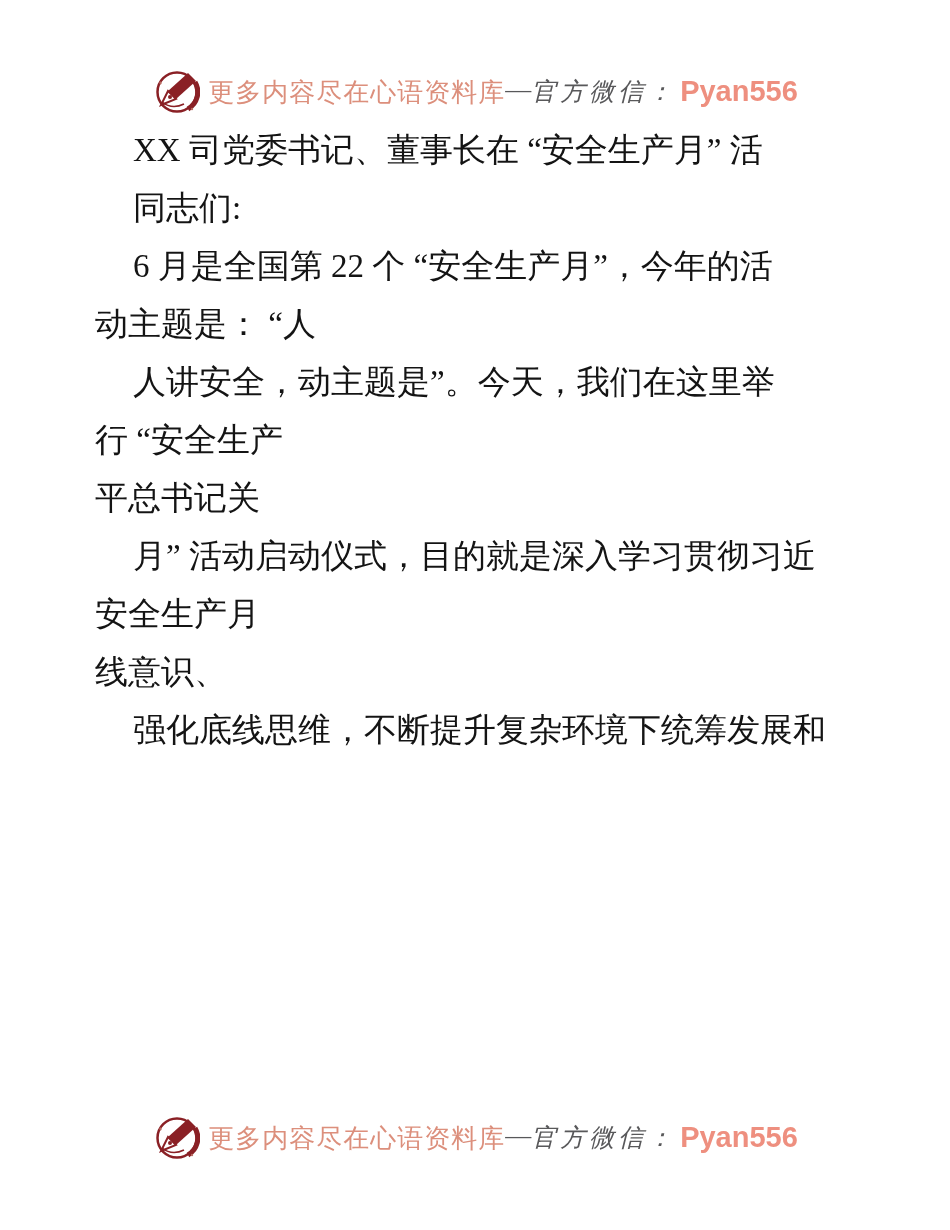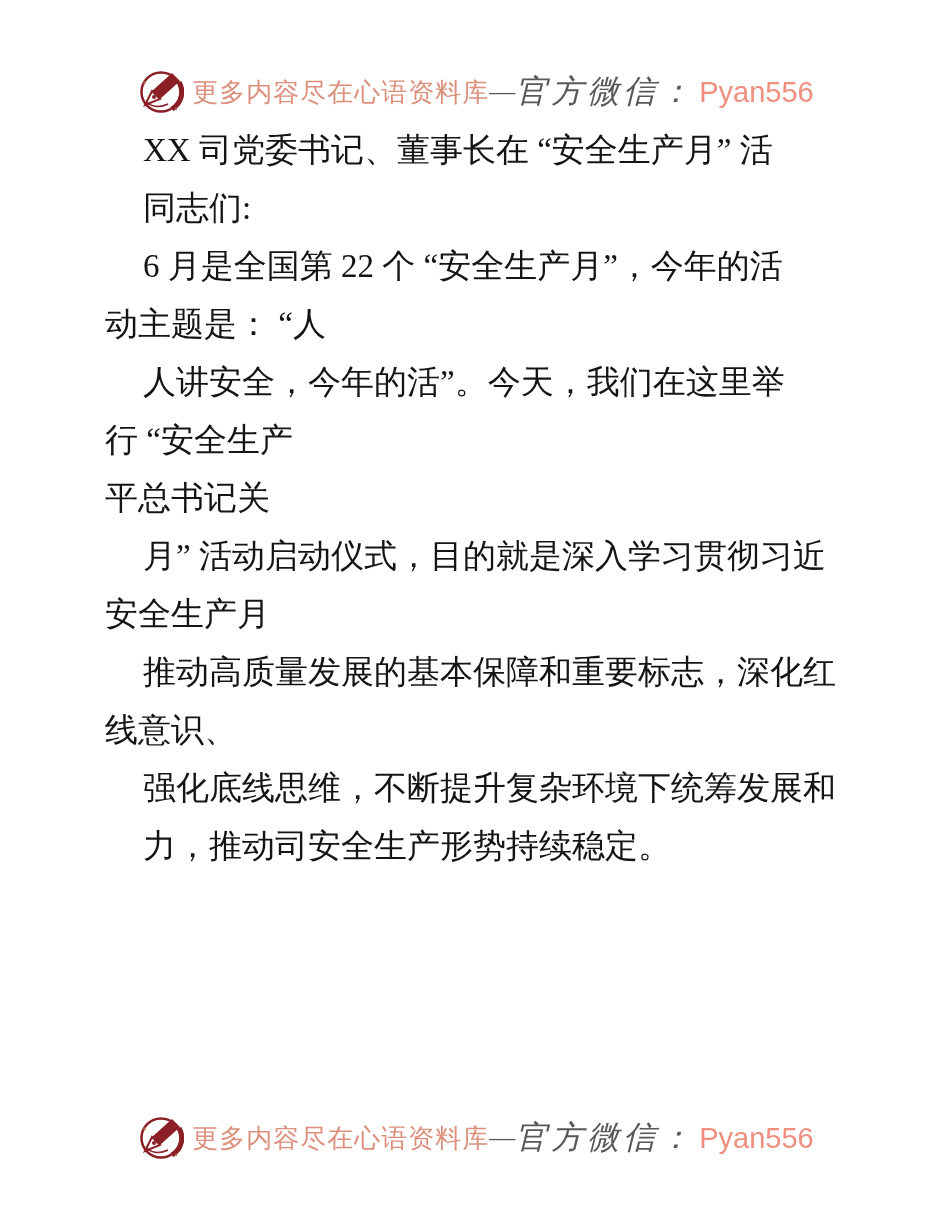--- a/index.html
+++ b/index.html
@@ -23,50 +23,51 @@
     left: 0;
     width: 100%;
     display: flex;
     justify-content: center;
     align-items: center;
     gap: 8px;
   }
   .watermark.header { top: 68px; }
   .watermark.footer { top: 1114px; }
   .wm-logo { width: 48px; height: 48px; flex: 0 0 auto; }
-  .wm-text { display: flex; align-items: center; white-space: nowrap; }
+  .wm-text { display: flex; align-items: flex-start; white-space: nowrap; }
   .wm-brand {
     color: #dc8f7c;
     font-size: 26px;
     letter-spacing: 1px;
     font-family: "Liberation Serif", "DejaVu Serif", serif;
   }
   .wm-sep {
     color: #58585a;
     font-size: 26px;
   }
   .wm-label {
     color: #58585a;
-    font-size: 32px;
+    font-size: 25px;
     font-style: italic;
     letter-spacing: 4px;
     font-family: Liberation Serif, serif;
   }
   .wm-id {
     color: #ee8f7f;
     font-size: 29px;
     font-family: "Liberation Sans", "DejaVu Sans", sans-serif;
     margin-left: 4px;
+    font-weight: bold;
   }
 
   
   .doc-content {
     position: absolute;
     top: 121px;
-    left: 105px;
+    left: 95px;
     right: 95px;
   }
   .doc-content .line {
     height: 58px;
     line-height: 58px;
     font-size: 33px;
     color: #141414;
     white-space: nowrap;
     font-family: "Liberation Serif", "DejaVu Serif", serif;
   }
@@ -94,29 +95,27 @@
       <span class="wm-label">官方微信：</span>
       <span class="wm-id">Pyan556</span>
     </span>
   </div>
 
   <div class="doc-content">
       <div class="line indent">XX 司党委书记、董事长在 “安全生产月” 活</div>
       <div class="line indent">同志们:</div>
       <div class="line indent">6 月是全国第 22 个 “安全生产月”，今年的活</div>
       <div class="line">动主题是： “人</div>
-      <div class="line indent">人讲安全，今年的活”。今天，我们在这里举</div>
+      <div class="line indent">人讲安全，动主题是”。今天，我们在这里举</div>
       <div class="line">行 “安全生产</div>
       <div class="line">平总书记关</div>
       <div class="line indent">月” 活动启动仪式，目的就是深入学习贯彻习近</div>
       <div class="line">安全生产月</div>
-      <div class="line indent">推动高质量发展的基本保障和重要标志，深化红</div>
       <div class="line">线意识、</div>
       <div class="line indent">强化底线思维，不断提升复杂环境下统筹发展和</div>
-      <div class="line indent">力，推动司安全生产形势持续稳定。</div>
     </div>
 
   <div class="watermark footer">
     <svg class="wm-logo" viewBox="0 0 48 48" xmlns="http://www.w3.org/2000/svg">
       <circle cx="25" cy="24" r="19.5" fill="none" stroke="#8a2025" stroke-width="2.5"></circle>
       <path d="M43 14 A19.5 19.5 0 0 1 36 41" fill="none" stroke="#8a2025" stroke-width="5"></path>
       <path d="M36 5 L44 13 L24 31 L16 23 Z" fill="#8a2025"></path>
       <path d="M16 23 L24 31 L9 37 Z" fill="#ffffff" stroke="#8a2025" stroke-width="2"></path>
       <circle cx="18" cy="29" r="2" fill="#8a2025"></circle>
       <path d="M10 34 Q20 42 32 36" fill="none" stroke="#8a2025" stroke-width="1.5"></path>

